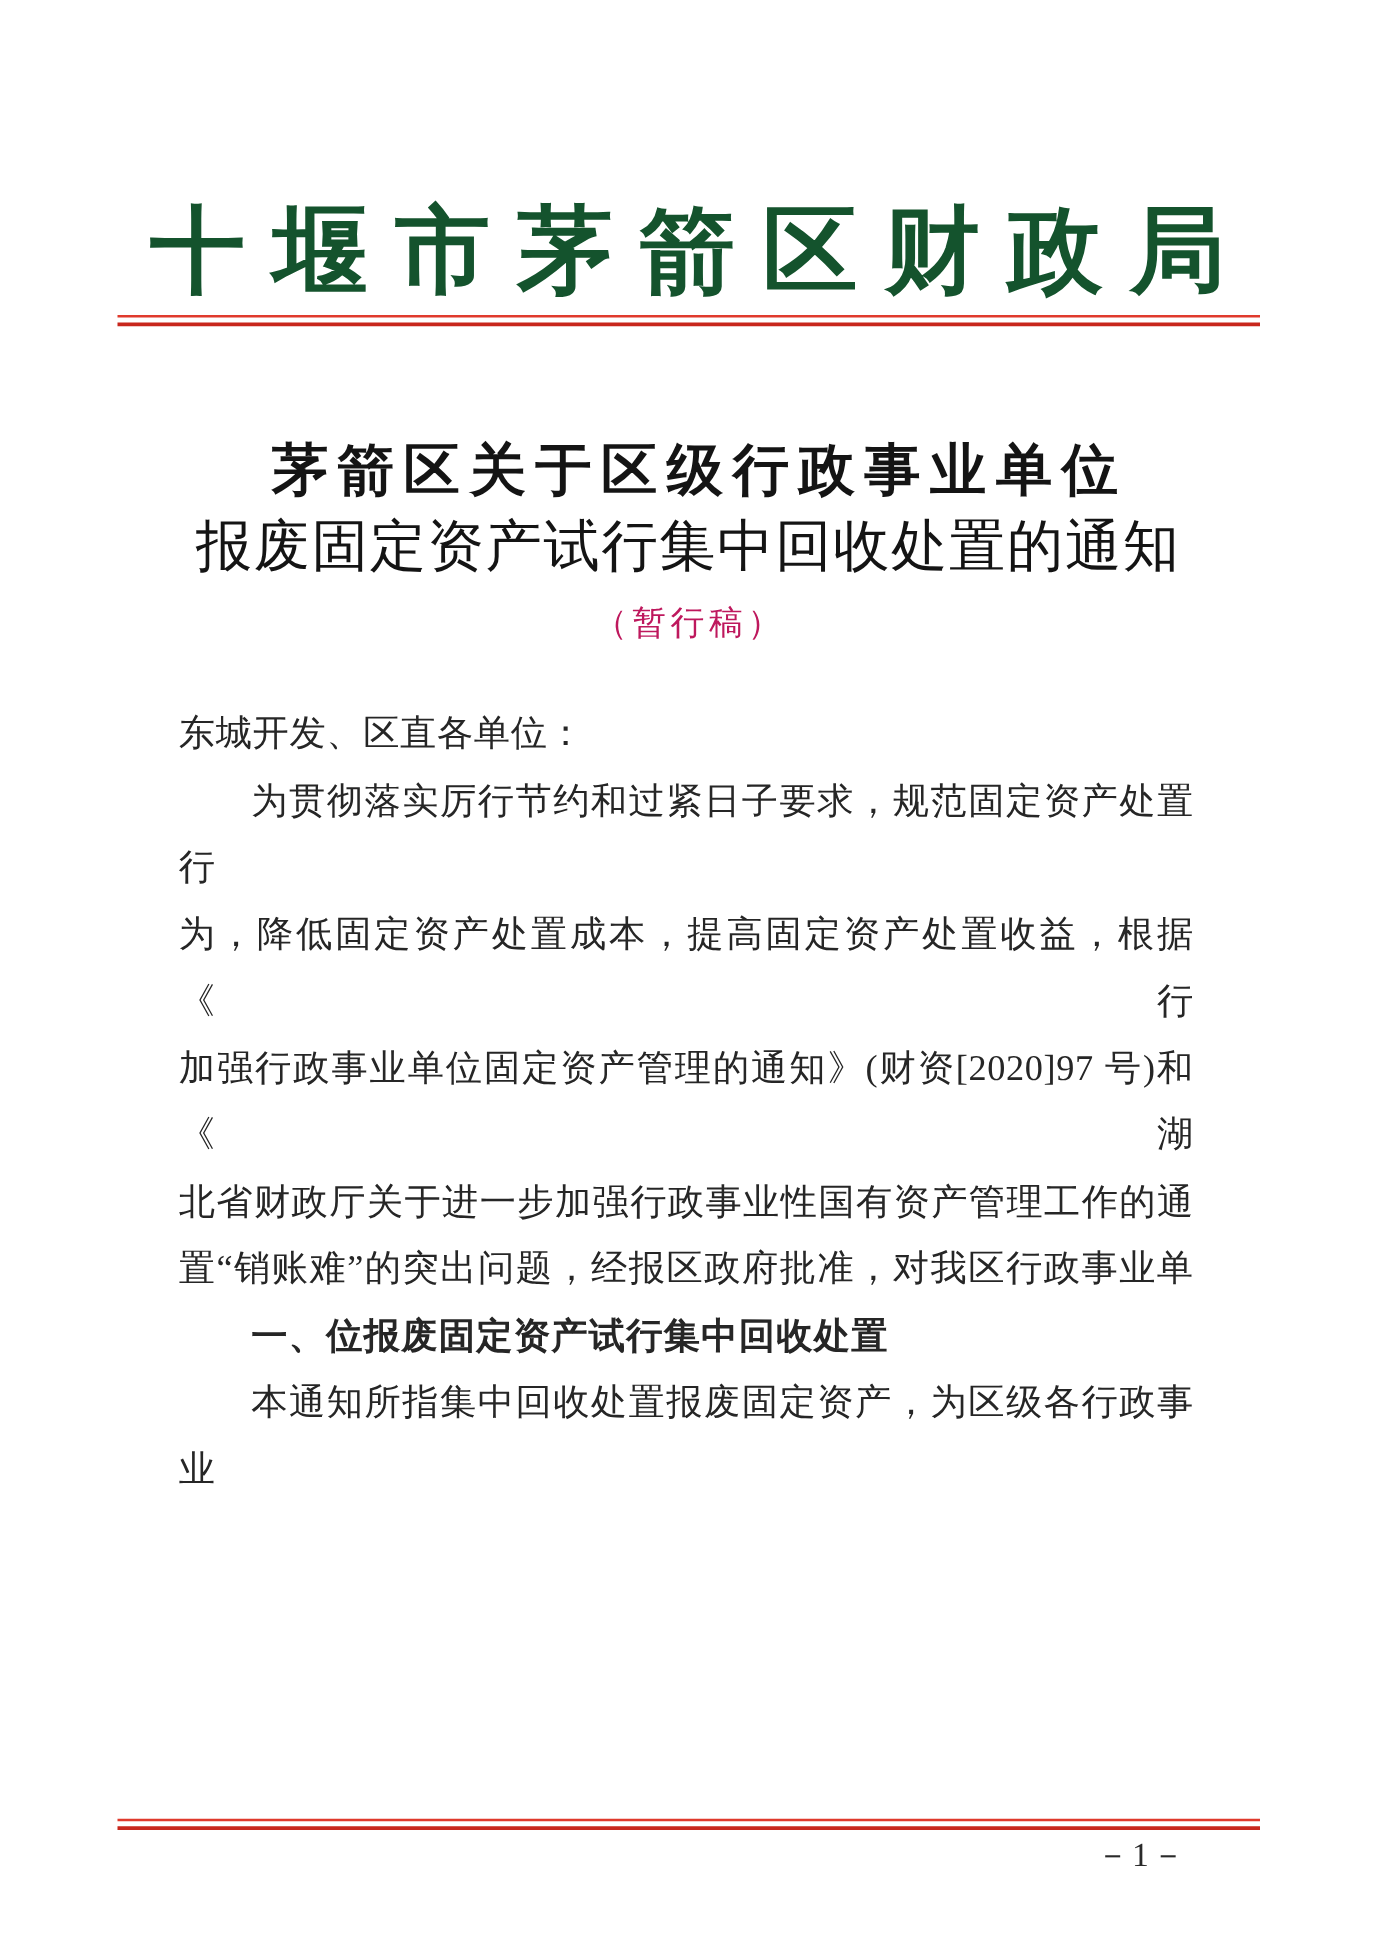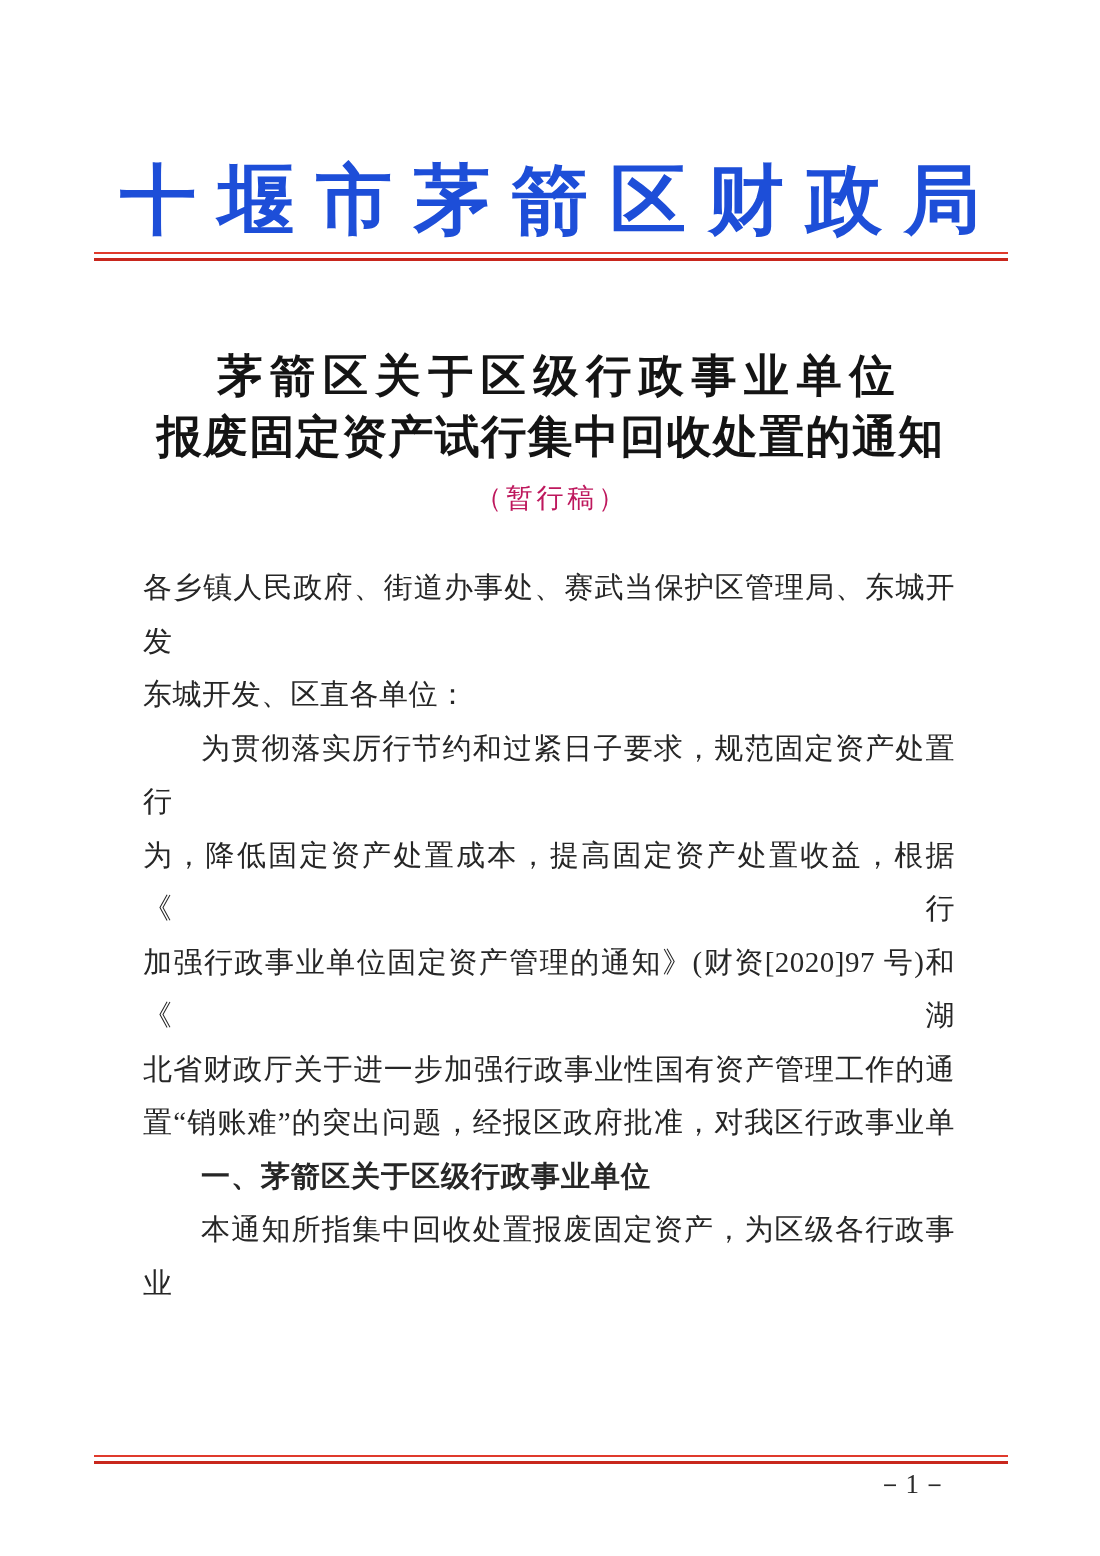--- a/index.html
+++ b/index.html
@@ -8,21 +8,21 @@
     width:1100px;height:1556px;
     background:#ffffff;
     font-family:"Liberation Serif", serif;
     color:#1f1f1f;
     overflow:hidden;
   }
   
   .letterhead{
     position:absolute; top:150px; left:0; width:100%;
     text-align:center;
-    color:#1d4ed8;
+    color:#14532d;
     font-size:76px; font-weight:700;
     letter-spacing:22px; padding-left:22px; box-sizing:border-box;
     white-space:nowrap;
   }
   .rule{
     position:absolute; left:94px; width:914px; height:4px;
     border-top:2px solid #e03a2c;
     border-bottom:3px solid #c8271d;
   }
   .rule-header{ top:252px; }
@@ -30,21 +30,21 @@
   
   .title-block{
     position:absolute; top:346px; left:0; width:100%;
     text-align:center; color:#141414;
   }
   .title-line1{
     font-size:45px; font-weight:700; letter-spacing:0.17em; text-indent:0.17em;
     line-height:60px; white-space:nowrap;margin-left:12px;
   }
   .title-line2{
-    font-size:45px; font-weight:700; letter-spacing:0.03em; text-indent:0.03em;
+    font-size:45px; font-weight:400; letter-spacing:0.03em; text-indent:0.03em;
     line-height:62px; white-space:nowrap;
   }
   .draft-note{
     font-size:27px; letter-spacing:0.14em; text-indent:0.14em;
     margin-top:12px; color:#be185d;
   }
   
   .body-text{
     position:absolute; top:561px; left:143px; width:812px;
     font-size:29px; color:#262626;
@@ -77,28 +77,27 @@
 
   <div class="rule rule-header"></div>
 
   <div class="title-block">
     <div class="title-line1">茅箭区关于区级行政事业单位</div>
     <div class="title-line2">报废固定资产试行集中回收处置的通知</div>
     <div class="draft-note">（暂行稿）</div>
   </div>
 
   <div class="body-text">
-    <div class="line fill">各乡镇人民政府、街道办事处、赛武当保护区管理局、东城开发</div>
     <div class="line">东城开发、区直各单位：</div>
     <div class="line fill ind">为贯彻落实厉行节约和过紧日子要求，规范固定资产处置行</div>
     <div class="line fill">为，降低固定资产处置成本，提高固定资产处置收益，根据《行</div>
     <div class="line fill">加强行政事业单位固定资产管理的通知》(财资[2020]97 号)和《湖</div>
     <div class="line fill">北省财政厅关于进一步加强行政事业性国有资产管理工作的通</div>
     <div class="line fill">置“销账难”的突出问题，经报区政府批准，对我区行政事业单</div>
-    <div class="line head ind">一、茅箭区关于区级行政事业单位</div>
+    <div class="line head ind">一、位报废固定资产试行集中回收处置</div>
     <div class="line fill ind">本通知所指集中回收处置报废固定资产，为区级各行政事业</div>
 
   </div>
 
   <div class="rule rule-footer"></div>
 
   <div class="page-number">－1－</div>
 
 </div>
 

